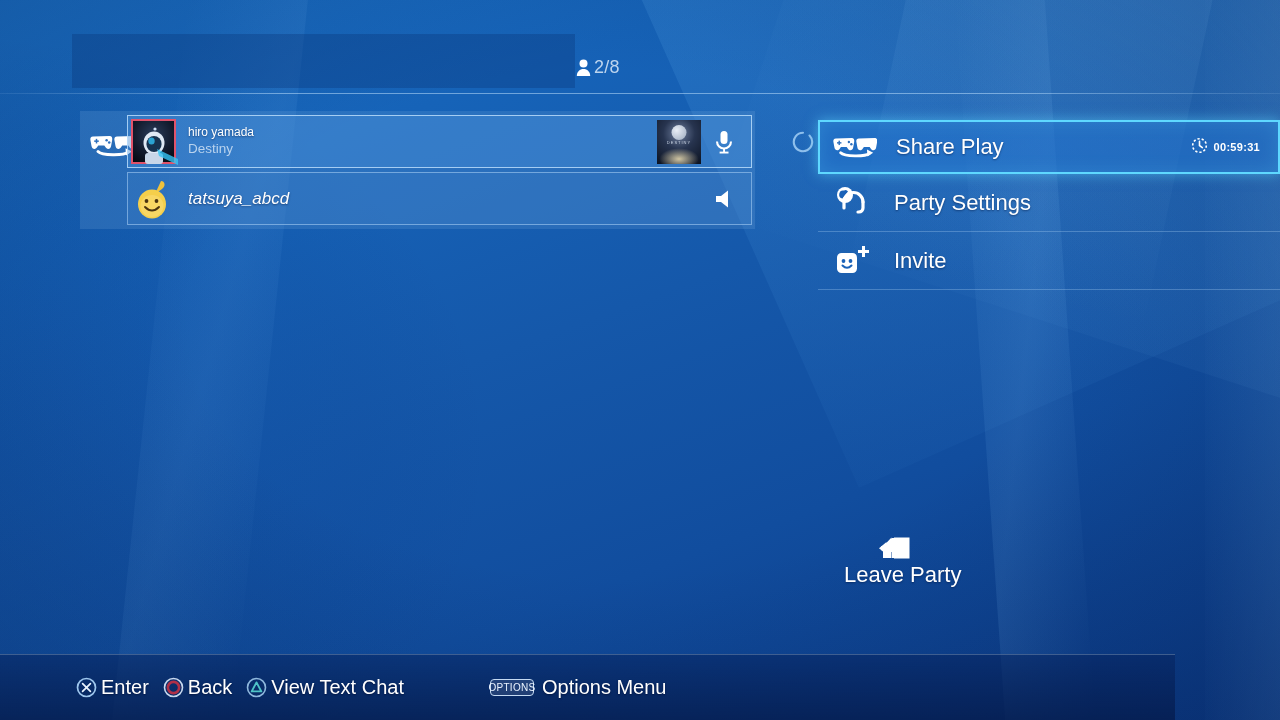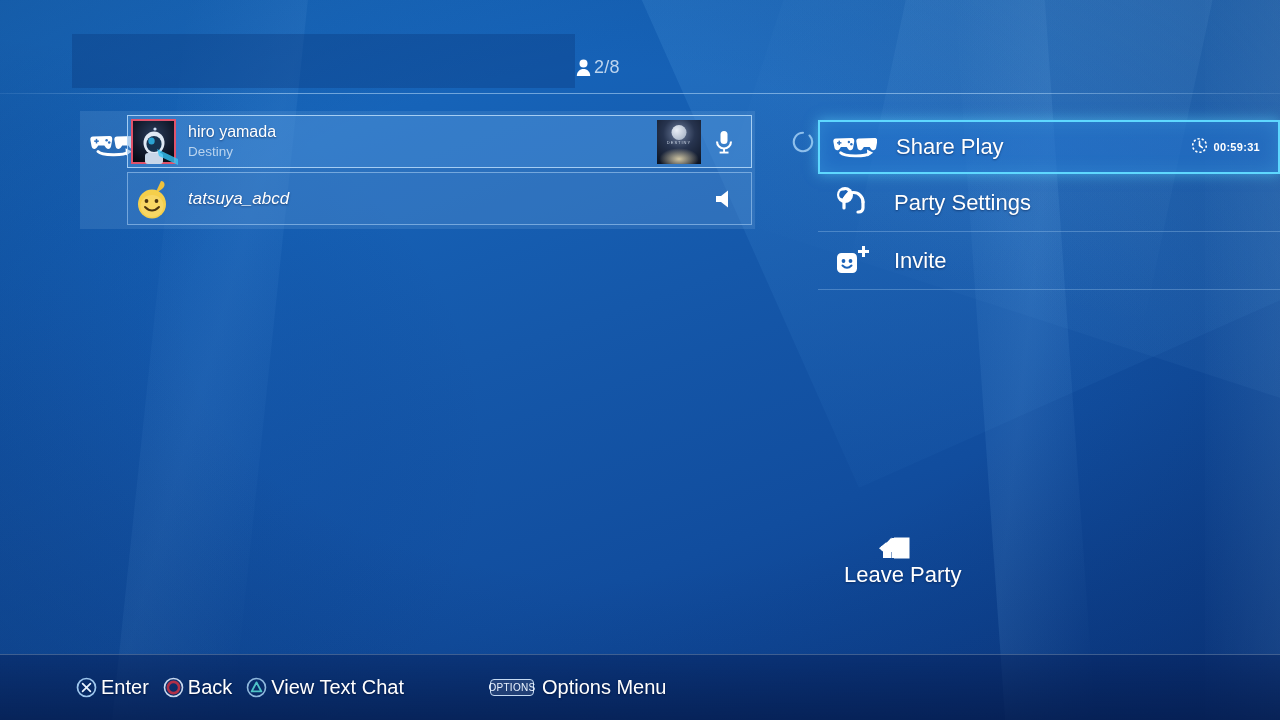--- a/index.html
+++ b/index.html
@@ -165,21 +165,21 @@
     width: 100%; height: 100%;
     background: radial-gradient(circle at 50% 34%, #2a3d5c 0%, #121a2c 58%, #05070e 100%);
     display: block;
   }
   .avatar-blob {
     width: 100%; height: 100%;
     display: block;
   }
   .member-text { margin-left: 12px; flex: 1 1 auto; min-width: 0; }
   .member-name {
-    font-size: 16px;
+    font-size: 12px;
     color: #ffffff;
     line-height: 1.15;
     text-shadow: 0 1px 2px rgba(0,20,60,0.5);
   }
   .member-name.italic { font-style: italic; font-size: 17px; }
   .member-game {
     font-size: 13.5px;
     color: #b9d3ee;
     line-height: 1.2;
     margin-top: 2px;
@@ -286,21 +286,21 @@
     font-size: 22px;
     color: #ffffff;
     margin-left: 16px;
     text-shadow: 0 1px 2px rgba(0,20,60,0.5);
   }
 
   
   #bottom-bar {
     position: absolute;
     left: 0; bottom: 0;
-    width: 1280px; height: 66px;
+    width: 1175px; height: 66px;
     background: linear-gradient(180deg, rgba(6,36,96,0.55), rgba(5,28,78,0.80));
     border-top: 1px solid rgba(170,205,245,0.35);
     display: flex;
     align-items: center;
   }
   .hint-group { display: flex; align-items: center; }
   .hint {
     display: flex;
     align-items: center;
     gap: 4px;

